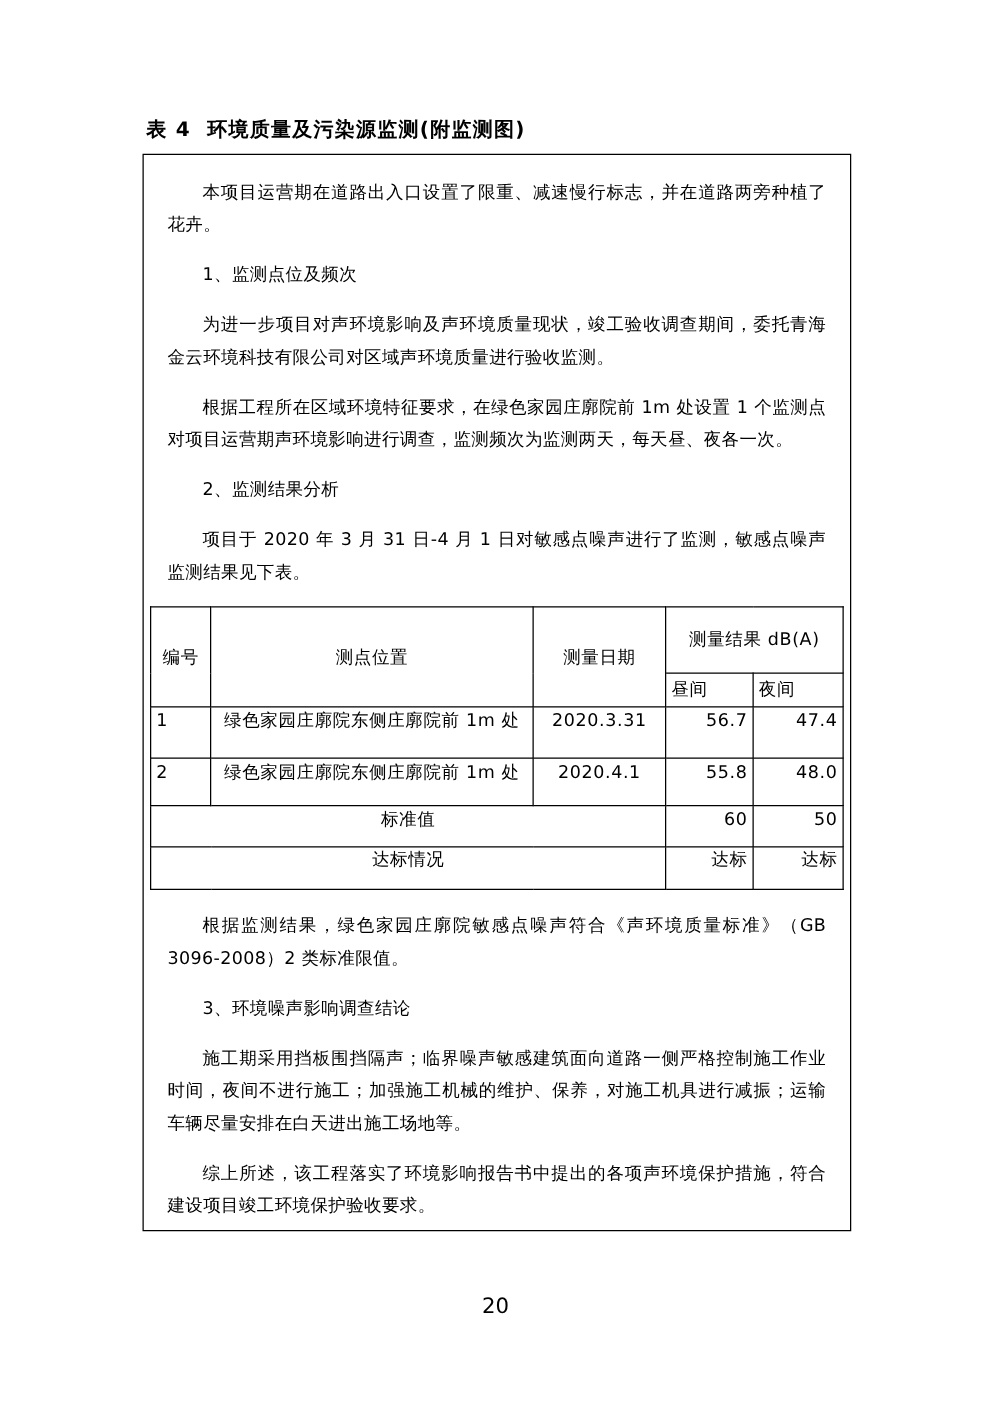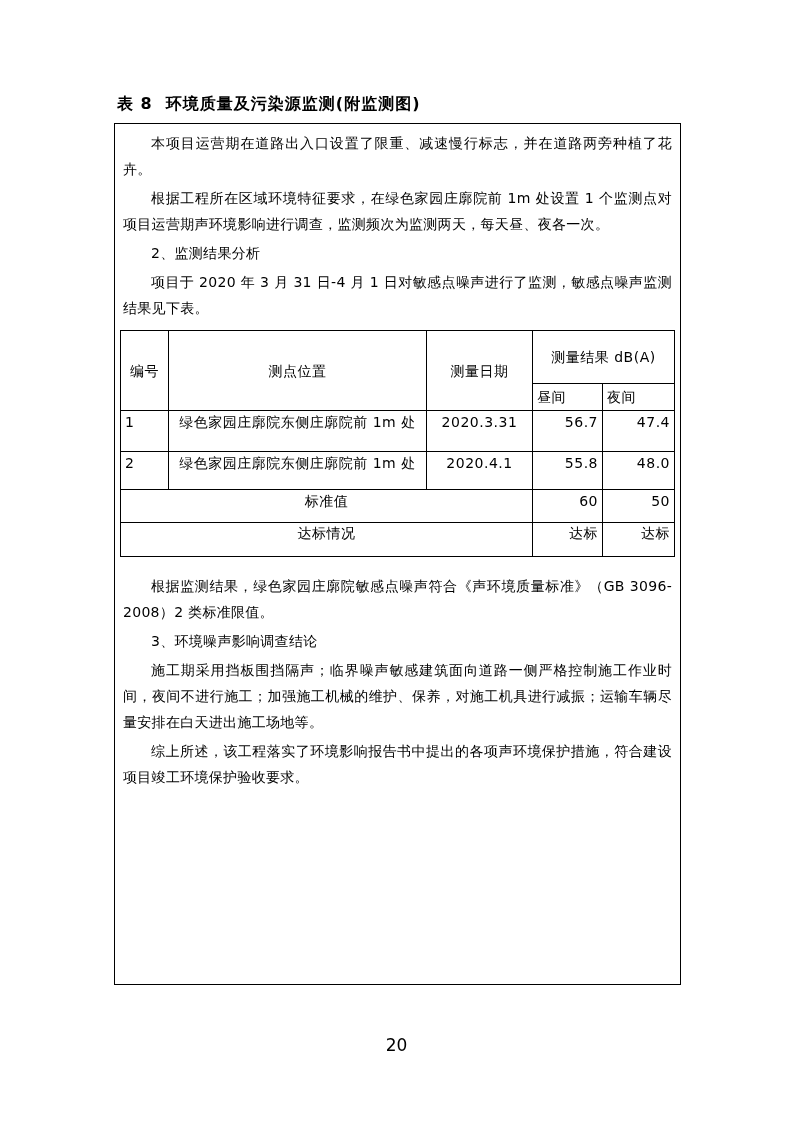--- a/index.html
+++ b/index.html
@@ -32,21 +32,21 @@
     top: 123px;
     width: 567px;
     height: 862px;
     border: 1px solid #000000;
     box-sizing: border-box;
     padding: 3px 5px 0 5px;
     font-size: 14px;
     line-height: 26px;
   }
   .content-box p {
-    margin: 3px;
+    margin: 14px;
     text-indent: 2em;
     letter-spacing: 0.3px;
     text-align: justify;
   }
   table.noise-table {
     border-collapse: collapse;
     table-layout: fixed;
     width: 100%;
     margin-top: 9px;
     margin-bottom: 16px;
@@ -103,25 +103,27 @@
     width: 100%;
     text-align: center;
     font-size: 17px;
   }
 </style>
 </head>
 <body>
 
 <div class="page">
 
-  <h1 class="doc-title">表 8  环境质量及污染源监测(附监测图)</h1>
+  <h1 class="doc-title">表 4  环境质量及污染源监测(附监测图)</h1>
 
   <div class="content-box">
 
     <p>本项目运营期在道路出入口设置了限重、减速慢行标志，并在道路两旁种植了花卉。</p>
+    <p>1、监测点位及频次</p>
+    <p>为进一步项目对声环境影响及声环境质量现状，竣工验收调查期间，委托青海金云环境科技有限公司对区域声环境质量进行验收监测。</p>
     <p>根据工程所在区域环境特征要求，在绿色家园庄廓院前 1m 处设置 1 个监测点对项目运营期声环境影响进行调查，监测频次为监测两天，每天昼、夜各一次。</p>
     <p>2、监测结果分析</p>
     <p>项目于 2020 年 3 月 31 日-4 月 1 日对敏感点噪声进行了监测，敏感点噪声监测结果见下表。</p>
 
     <table class="noise-table">
       <colgroup>
         <col style="width:48px">
         <col style="width:258px">
         <col style="width:106px">
         <col style="width:70px">

